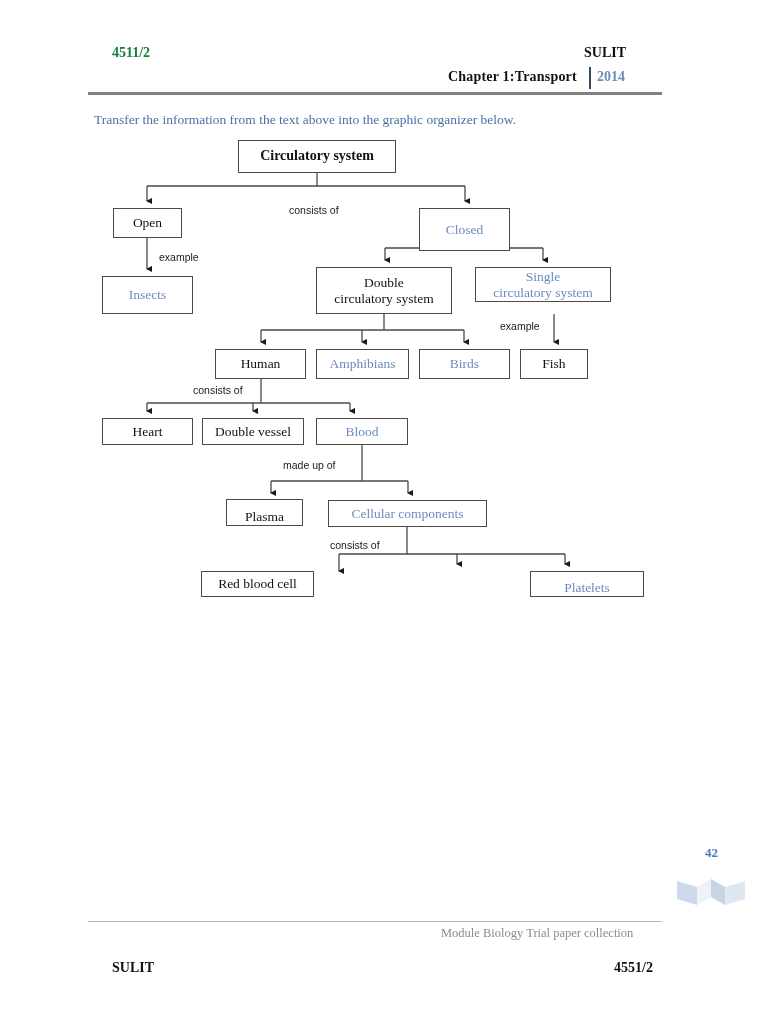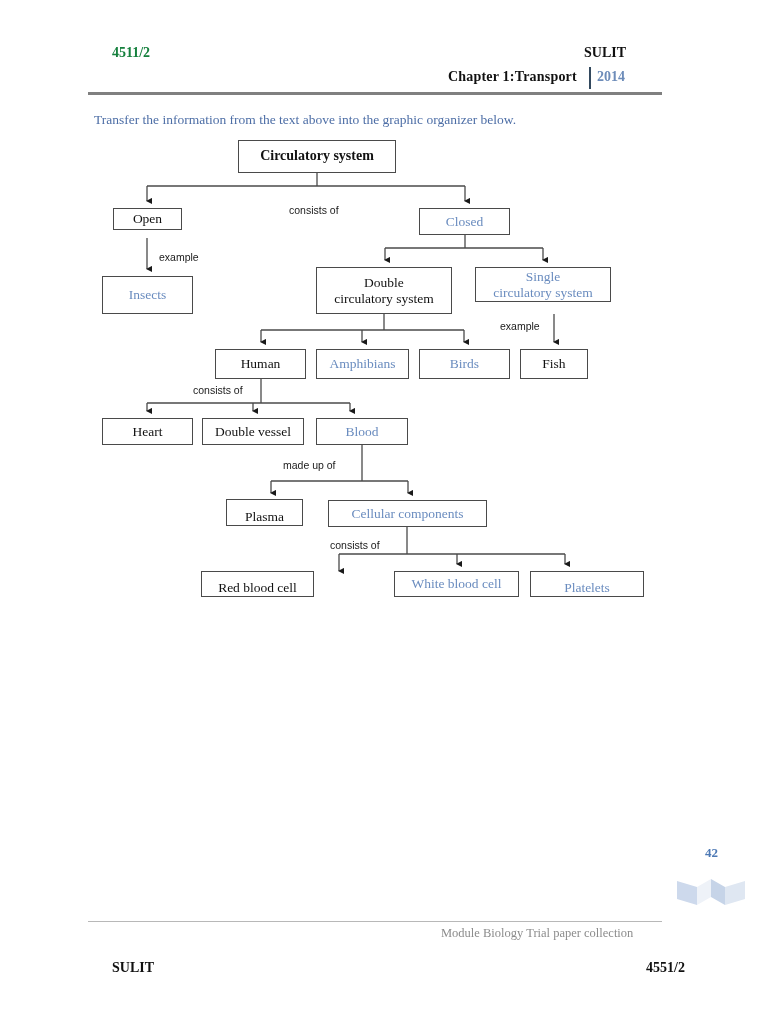--- a/index.html
+++ b/index.html
@@ -20,21 +20,21 @@
 
   
   .instruction{position:absolute;left:94px;top:112px;font-size:13.5px;color:#4d6ea6;}
 
   
   .page-num{position:absolute;left:705px;top:845px;font-size:13px;font-weight:bold;color:#4d79b5;}
   .ribbon{position:absolute;left:677px;top:875px;width:68px;height:30px;}
   .ftr-rule{position:absolute;left:88px;top:921px;width:574px;height:1px;background:#b8b8b8;}
   .ftr-note{position:absolute;left:441px;top:926px;font-size:12.5px;color:#8c8c8c;}
   .ftr-sulit{position:absolute;left:112px;top:960px;font-size:14px;font-weight:bold;color:#111;}
-  .ftr-code{position:absolute;left:646px;top:960px;font-size:14px;font-weight:bold;color:#111;}
+  .ftr-code{position:absolute;left:614px;top:960px;font-size:14px;font-weight:bold;color:#111;}
 
   
   .diagram{position:absolute;left:0;top:0;width:768px;height:640px;}
   .node{
     position:absolute;box-sizing:border-box;
     border:1.4px solid #4a4a4a;background:#fff;
     display:flex;align-items:center;justify-content:center;
     text-align:center;font-size:13.5px;color:#111;line-height:1.15;
   }
   .node.blue{color:#6a8cbf;}
@@ -102,25 +102,25 @@
         <path d="M339,554 L339,571" marker-end="url(#ah)"></path>
         <path d="M457,554 L457,564" marker-end="url(#ah)"></path>
         <path d="M565,554 L565,564" marker-end="url(#ah)"></path>
       </g>
     </svg>
 
     <div class="node bold" style="left:238px;top:140px;width:158px;height:33px;">
       <span>Circulatory system</span>
     </div>
 
-    <div class="node" style="left:113px;top:208px;width:69px;height:22px;">
+    <div class="node" style="left:113px;top:208px;width:69px;height:30px;">
       <span>Open</span>
     </div>
 
-    <div class="node blue" style="left:419px;top:208px;width:91px;height:27px;">
+    <div class="node blue" style="left:419px;top:208px;width:91px;height:43px;">
       <span>Closed</span>
     </div>
 
     <div class="node blue" style="left:102px;top:276px;width:91px;height:38px;">
       <span>Insects</span>
     </div>
 
     <div class="node" style="left:316px;top:267px;width:136px;height:47px;white-space:pre-line;">
       <span>Double
 circulatory system</span>
@@ -160,27 +160,24 @@
     </div>
 
     <div class="node" style="left:226px;top:499px;width:77px;height:27px;align-items:flex-end;">
       <span>Plasma</span>
     </div>
 
     <div class="node blue" style="left:328px;top:500px;width:159px;height:27px;">
       <span>Cellular components</span>
     </div>
 
-    <div class="node" style="left:201px;top:571px;width:113px;height:26px;align-items:flex-end;">
+    <div class="node" style="left:201px;top:571px;width:113px;height:26px;">
       <span>Red blood cell</span>
     </div>
 
-    <div class="node blue" style="left:394px;top:571px;width:125px;height:26px;">
-      <span>White blood cell</span>
-    </div>
 
     <div class="node blue" style="left:530px;top:571px;width:114px;height:26px;align-items:flex-end;">
       <span>Platelets</span>
     </div>
 
     <div class="lbl" style="left:289px;top:204px;">consists of</div>
     <div class="lbl" style="left:159px;top:251px;">example</div>
     <div class="lbl" style="left:500px;top:320px;">example</div>
     <div class="lbl" style="left:193px;top:384px;">consists of</div>
     <div class="lbl" style="left:283px;top:459px;">made up of</div>

